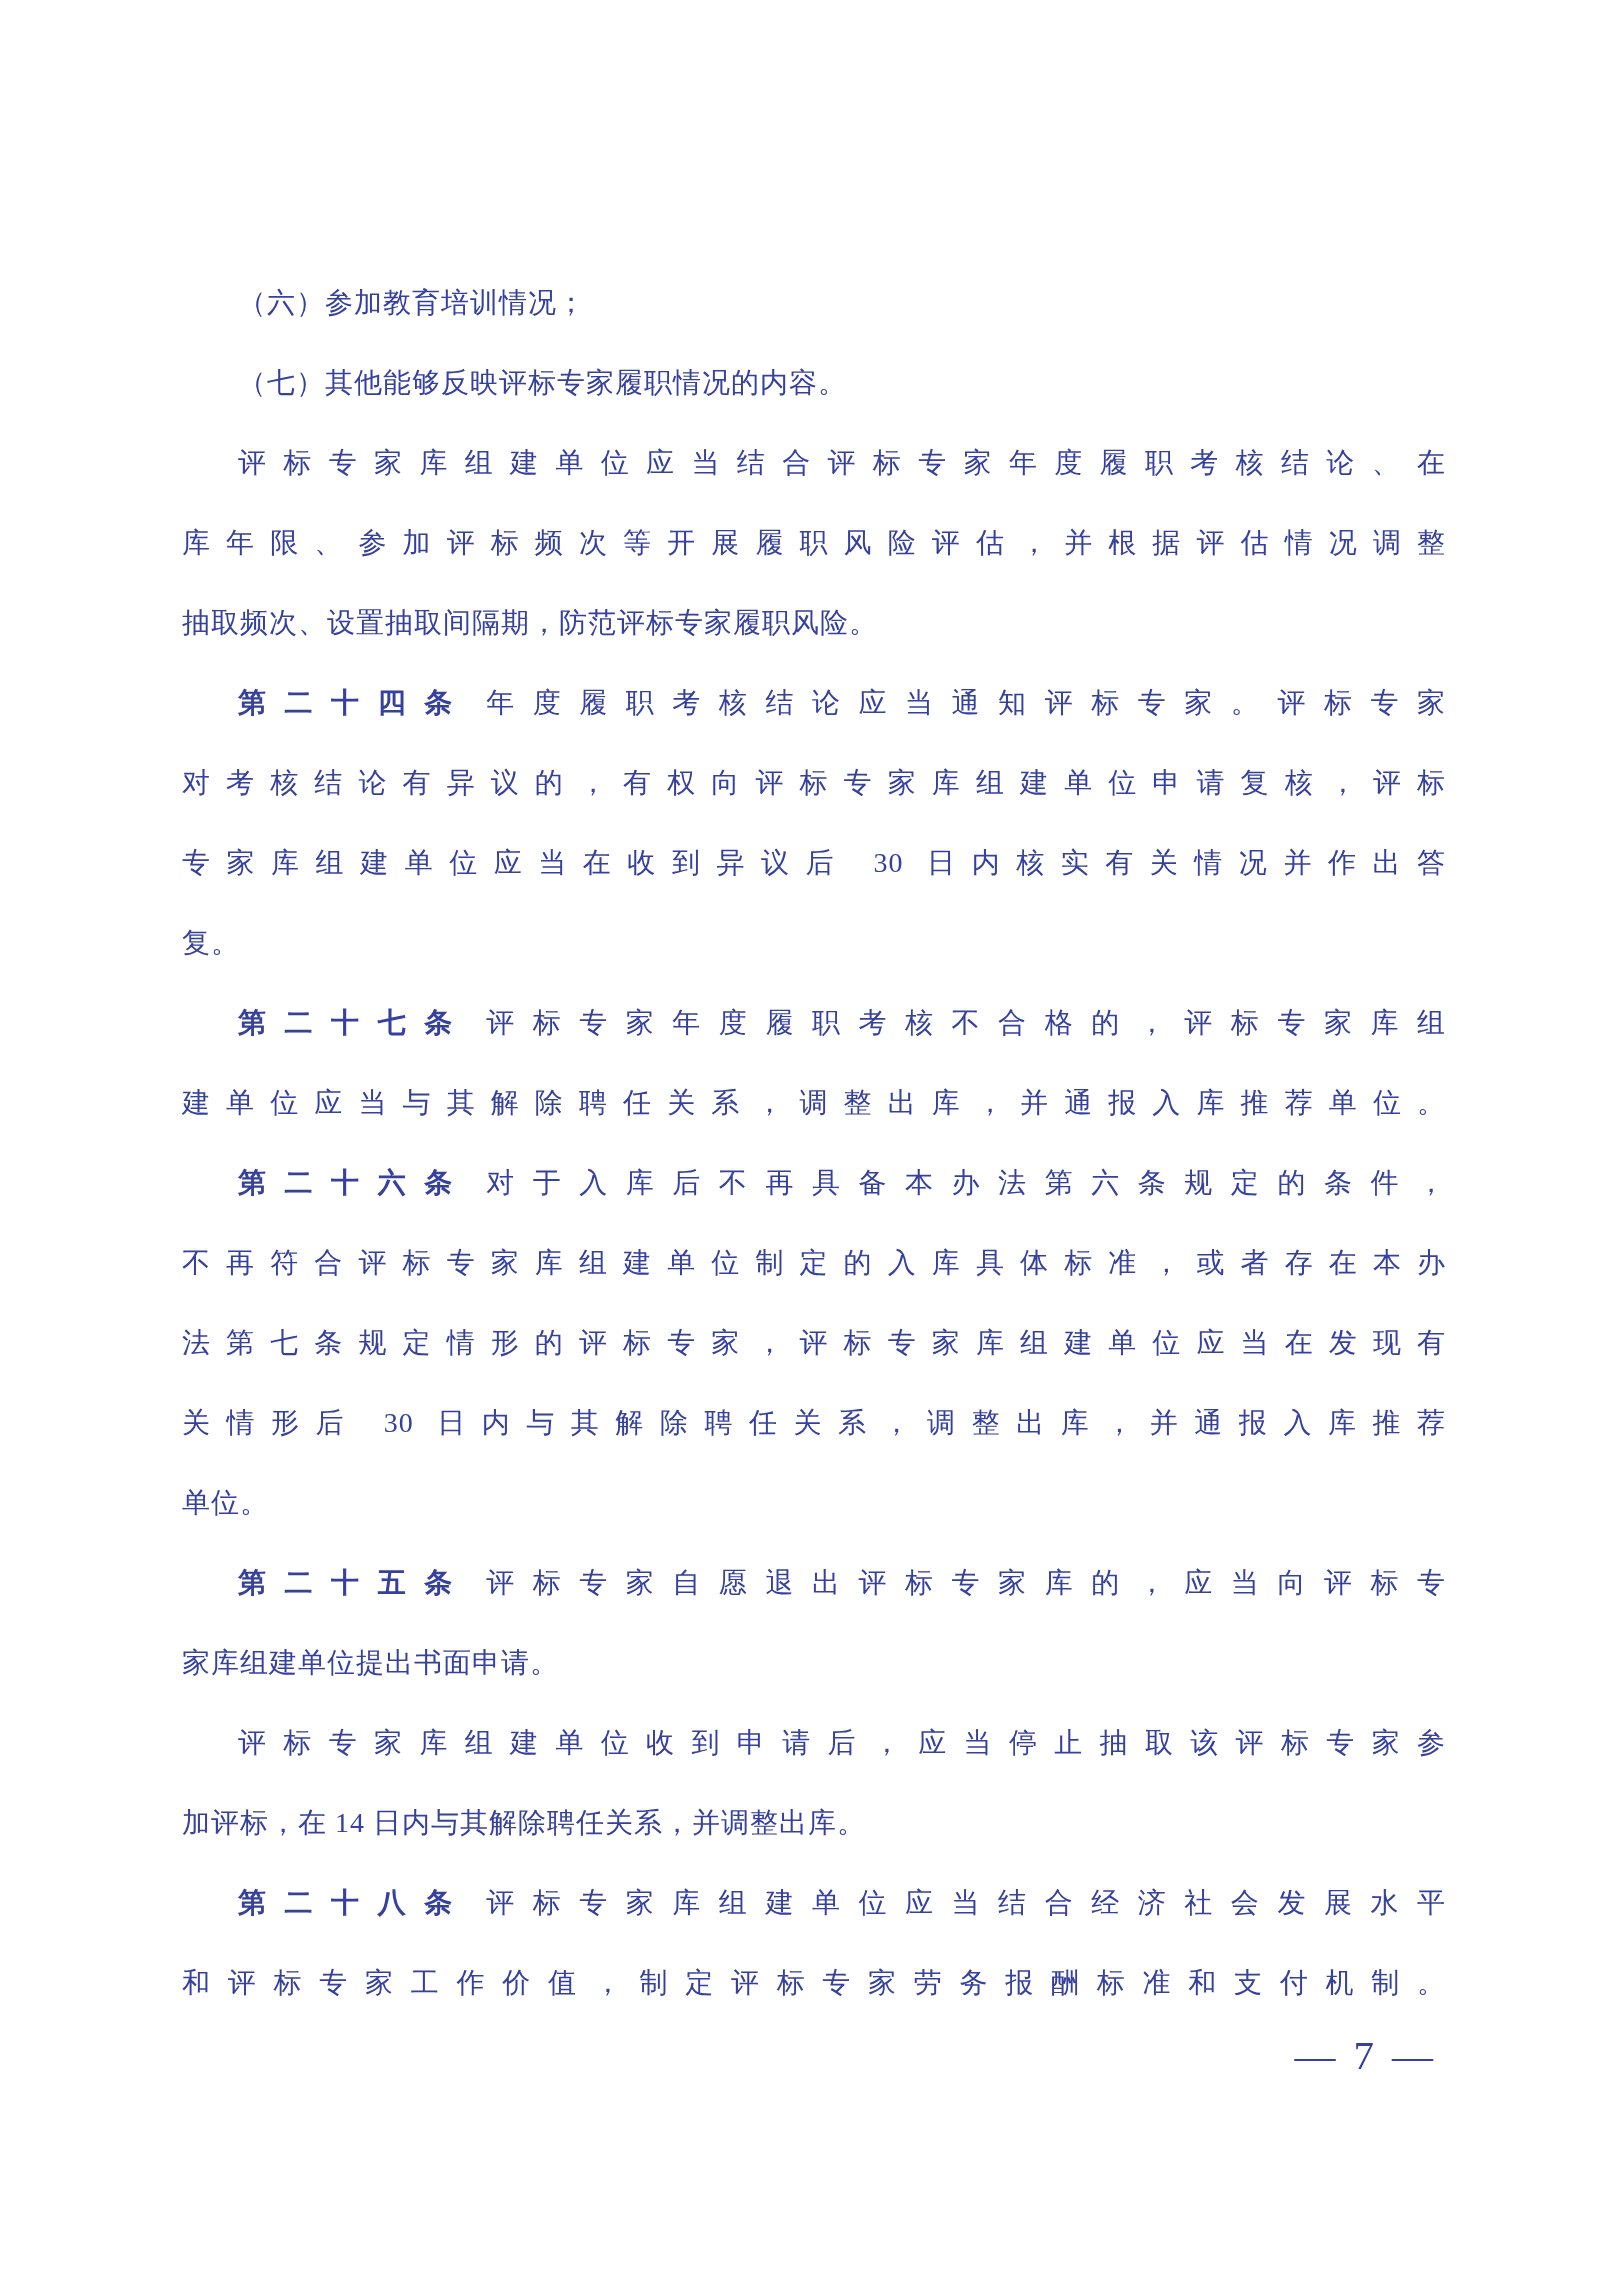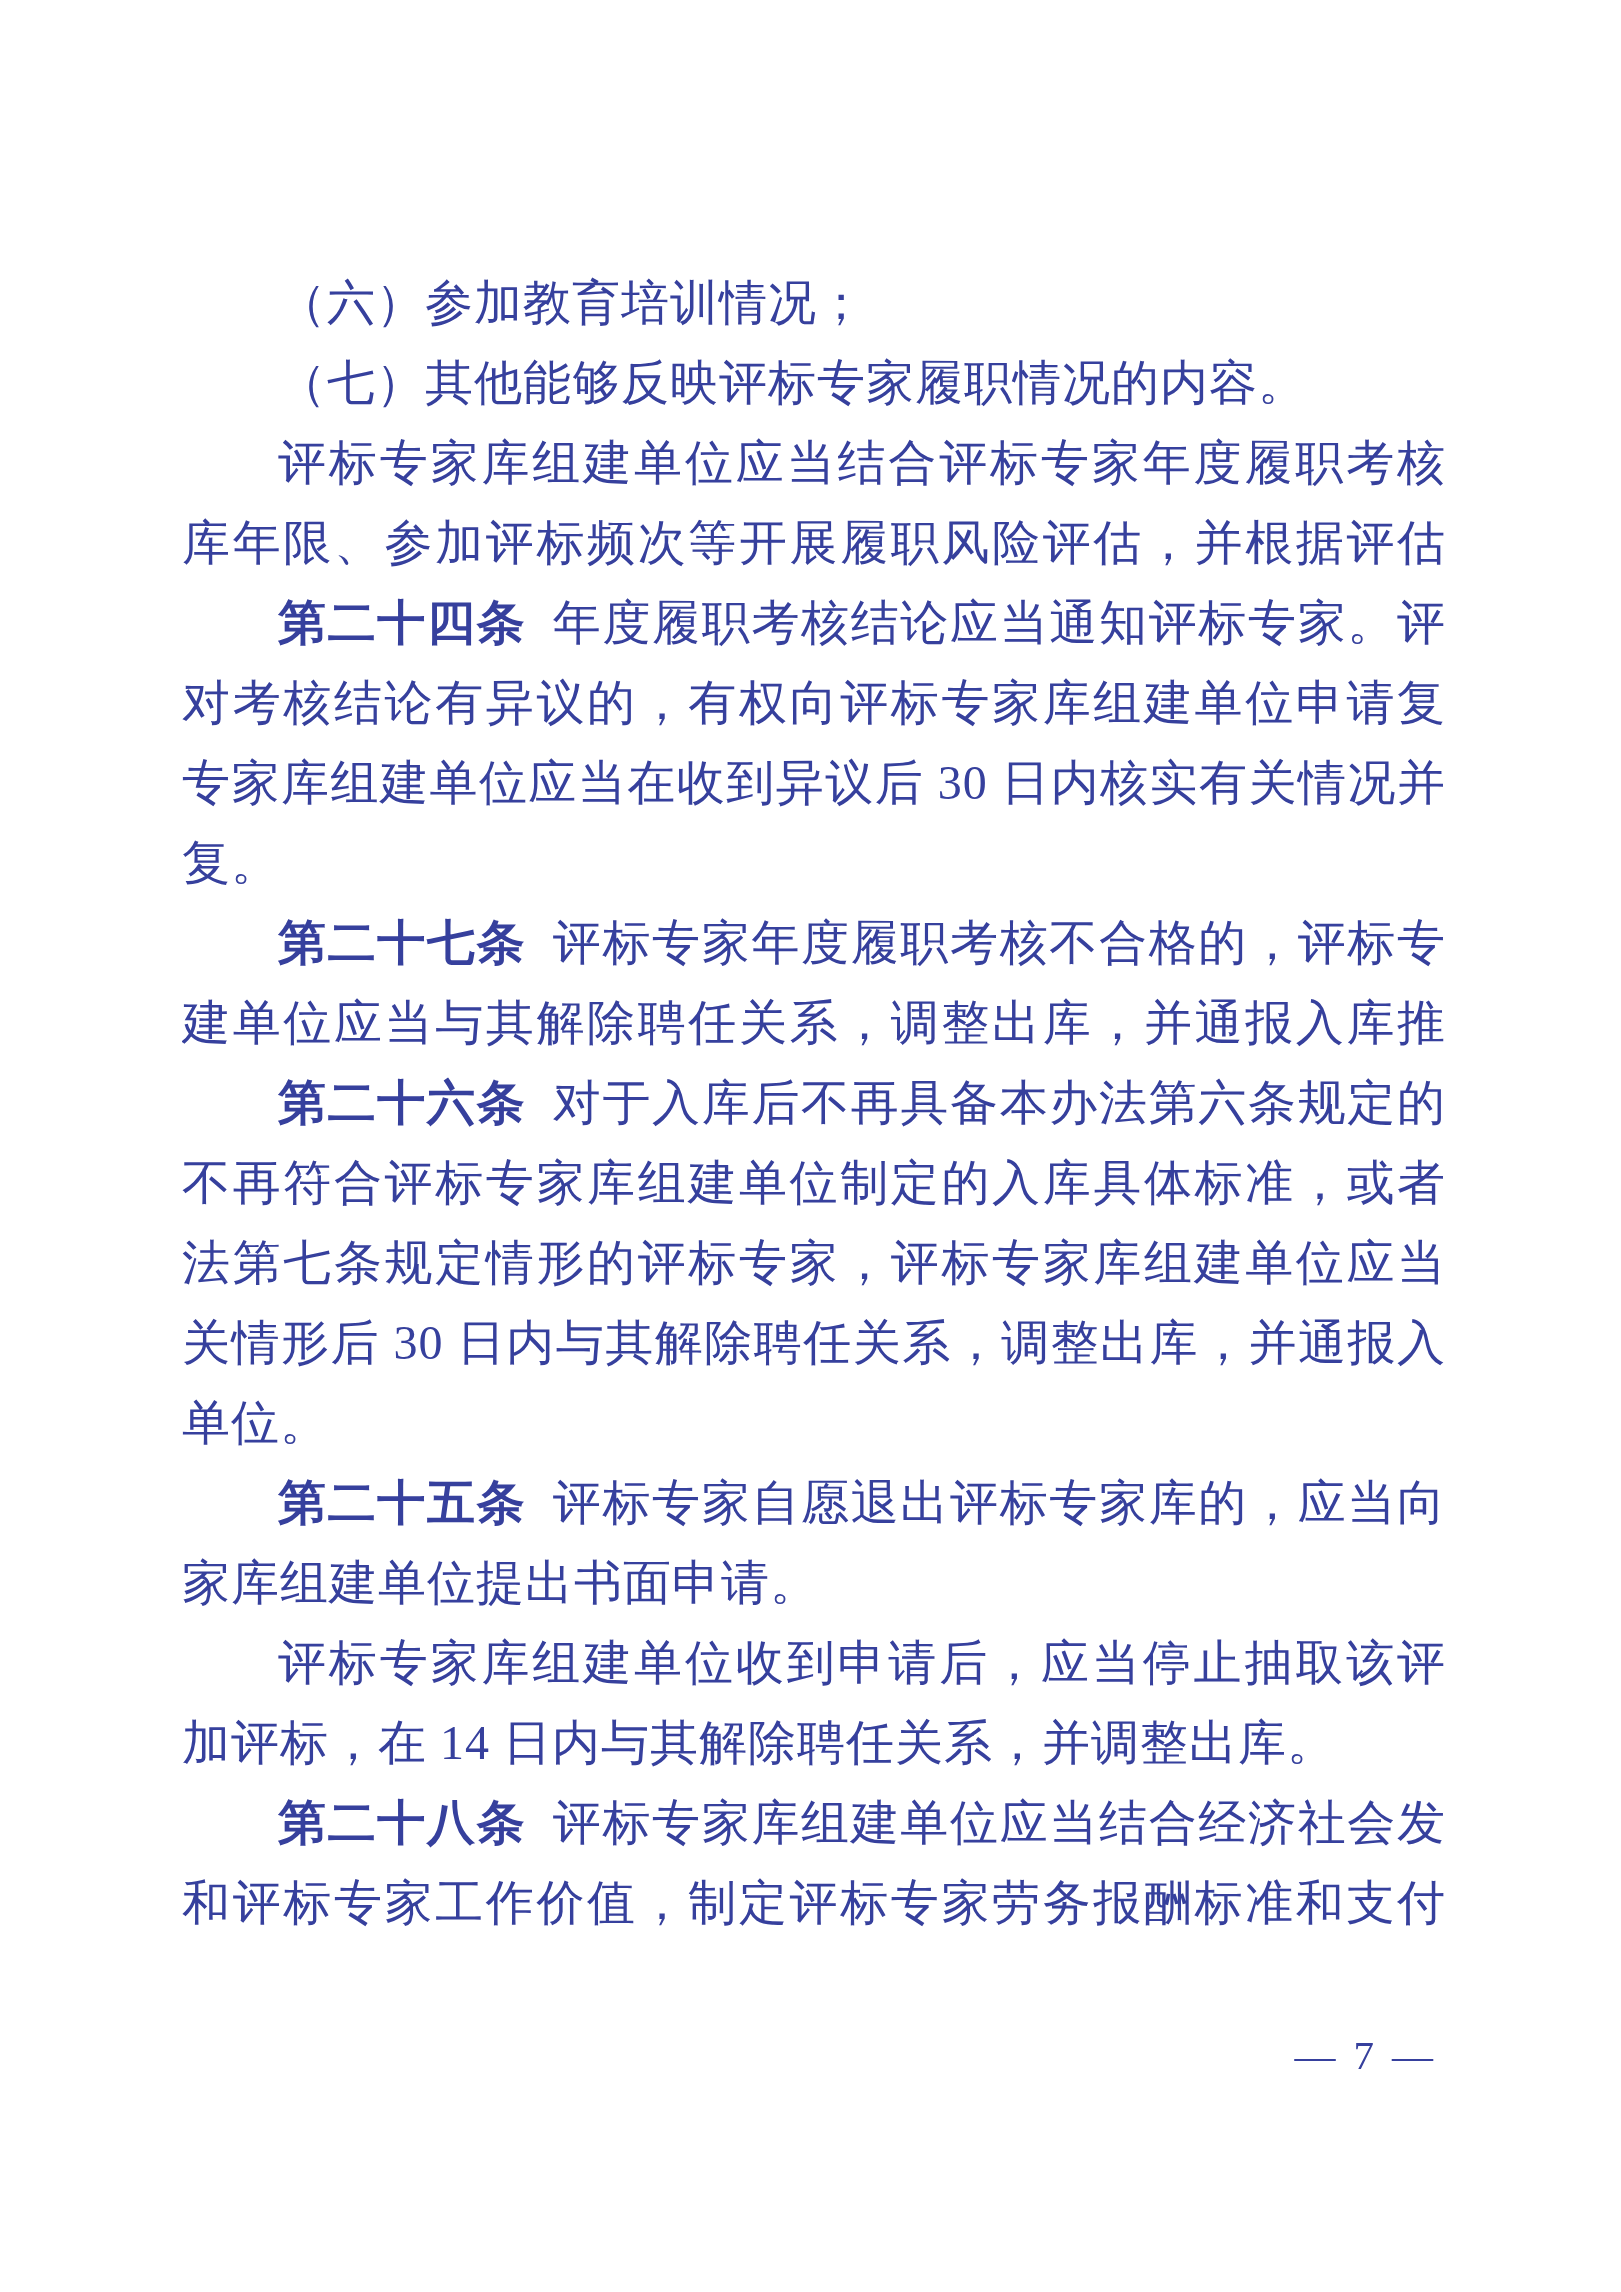--- a/index.html
+++ b/index.html
@@ -17,21 +17,21 @@
     color:var(--ink);
   }
   .textblock{
     position:absolute;
     left:182px;top:263px;
     width:1264px;
   }
   .line{
     height:80px;
     line-height:80px;
-    font-size:48px;
+    font-size:28px;
     letter-spacing:1px;
     white-space:normal;
     overflow:hidden;
     text-align:left;
   }
   .line.in{text-indent:2em;}
   .line.j{text-align:justify;text-align-last:justify;}
   .label{
     font-family:Liberation Serif, serif;
     font-weight:700;
@@ -51,20 +51,21 @@
 </head>
 <body>
 
 <div class="page">
   <div class="textblock">
 
     <div class="line in"><span>（六）参加教育培训情况；</span></div>
     <div class="line in"><span>（七）其他能够反映评标专家履职情况的内容。</span></div>
     <div class="line in j"><span>评标专家库组建单位应当结合评标专家年度履职考核结论、在</span></div>
     <div class="line j"><span>库年限、参加评标频次等开展履职风险评估，并根据评估情况调整</span></div>
+    <div class="line"><span>抽取频次、设置抽取间隔期，防范评标专家履职风险。</span></div>
 
     <div class="line in j"><span class="label">第二十四条</span><span>年度履职考核结论应当通知评标专家。评标专家</span></div>
     <div class="line j"><span>对考核结论有异议的，有权向评标专家库组建单位申请复核，评标</span></div>
     <div class="line j"><span>专家库组建单位应当在收到异议后 30 日内核实有关情况并作出答</span></div>
     <div class="line"><span>复。</span></div>
 
     <div class="line in j"><span class="label">第二十七条</span><span>评标专家年度履职考核不合格的，评标专家库组</span></div>
     <div class="line j"><span>建单位应当与其解除聘任关系，调整出库，并通报入库推荐单位。</span></div>
 
     <div class="line in j"><span class="label">第二十六条</span><span>对于入库后不再具备本办法第六条规定的条件，</span></div>

